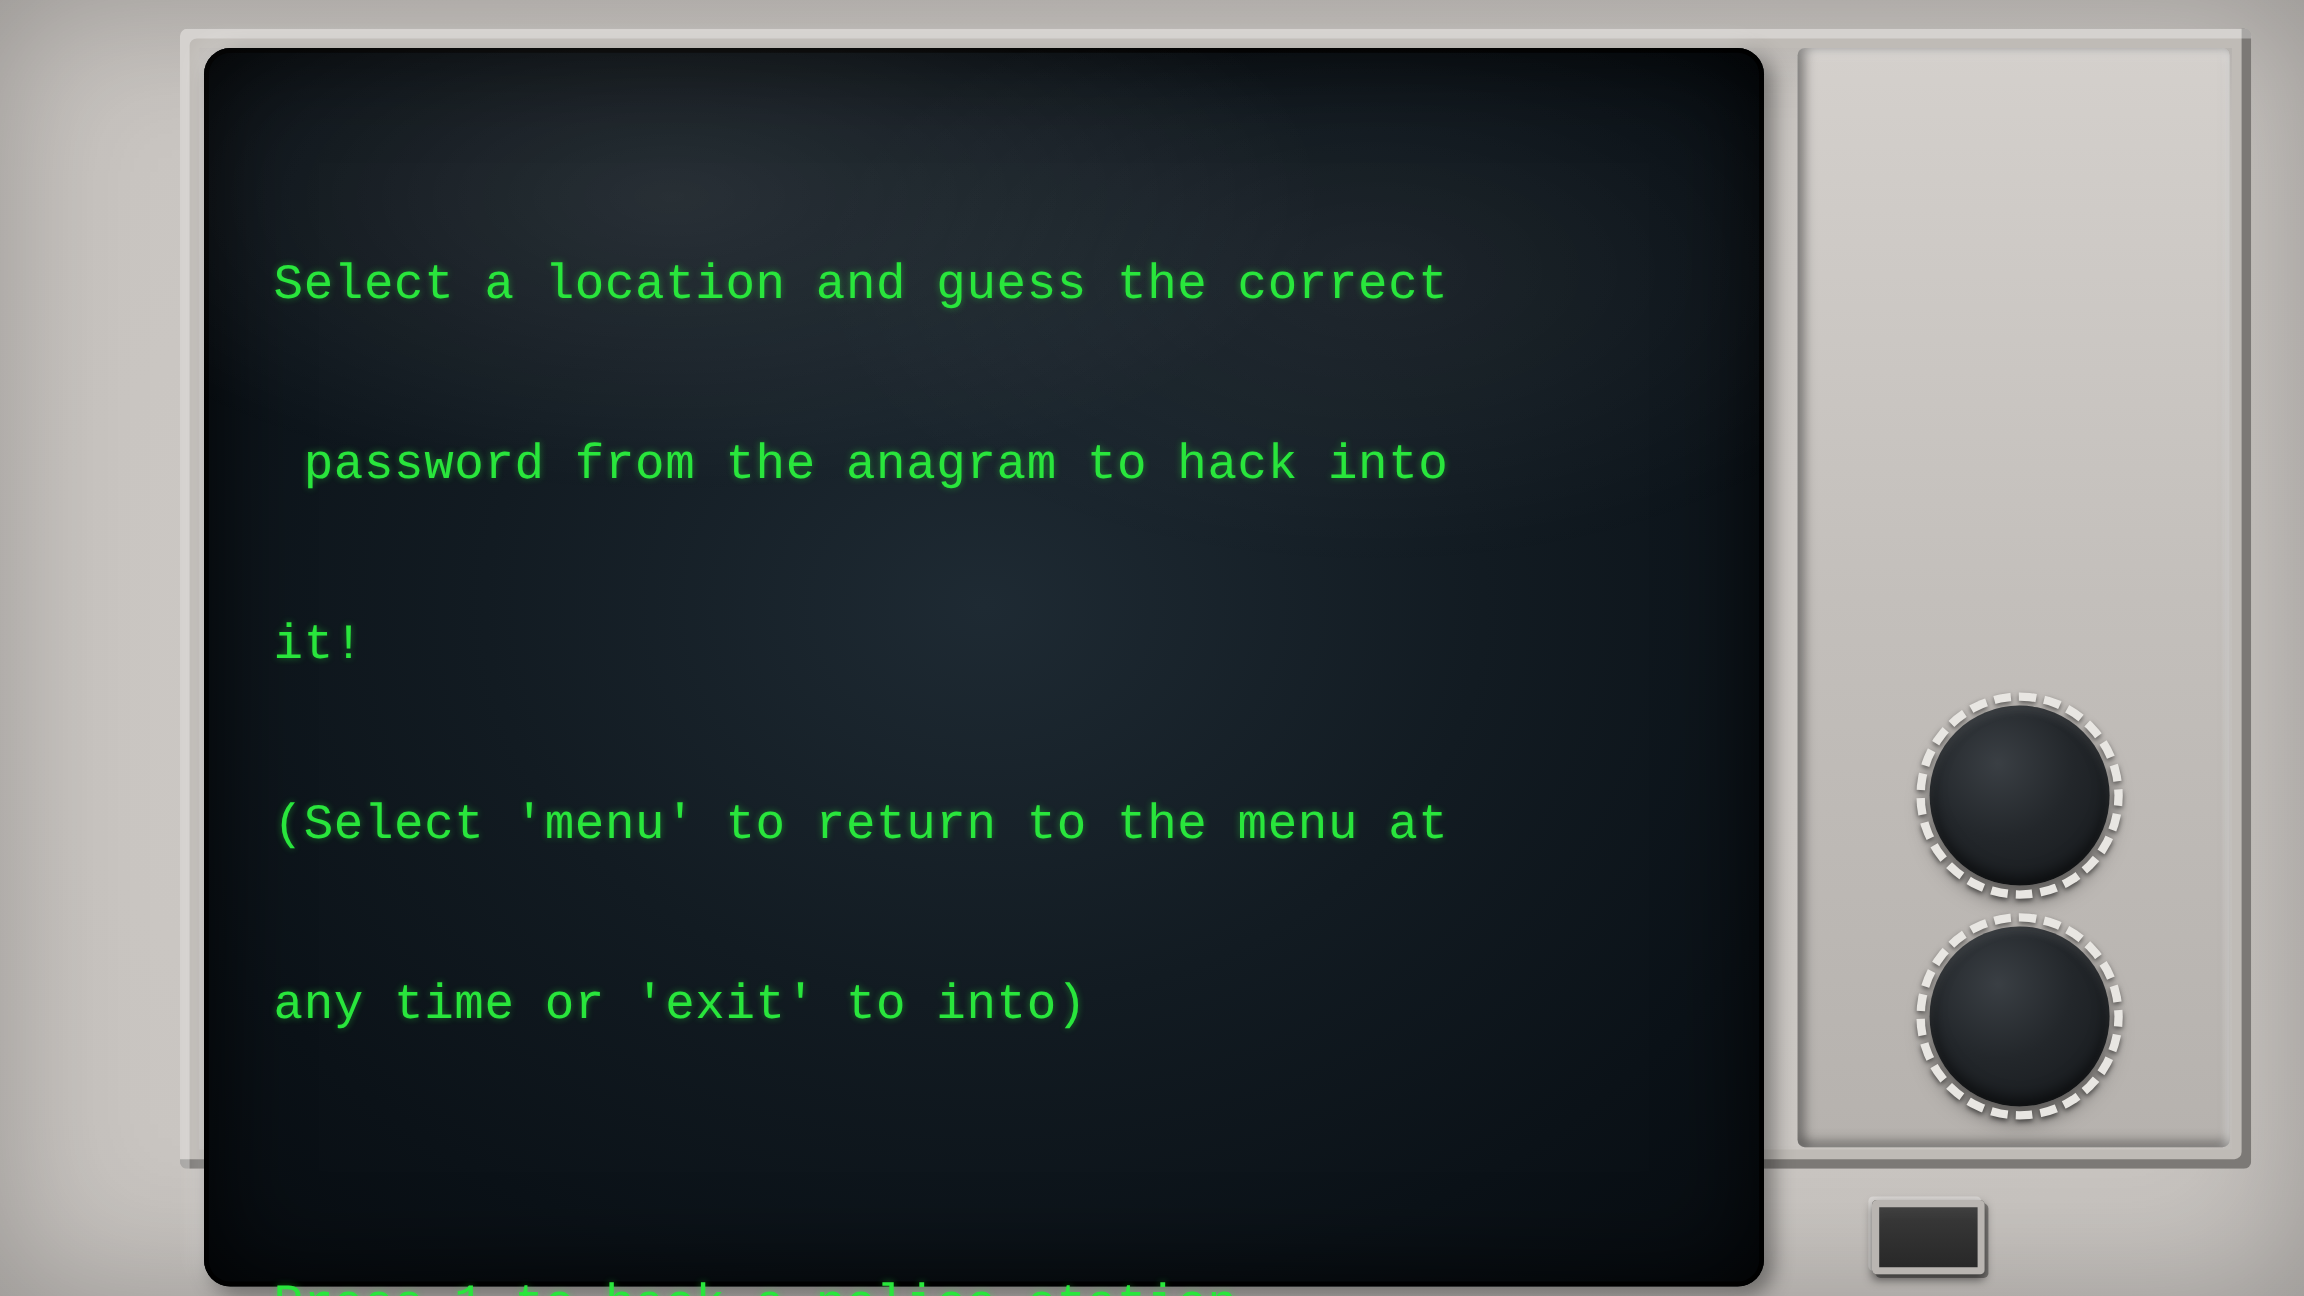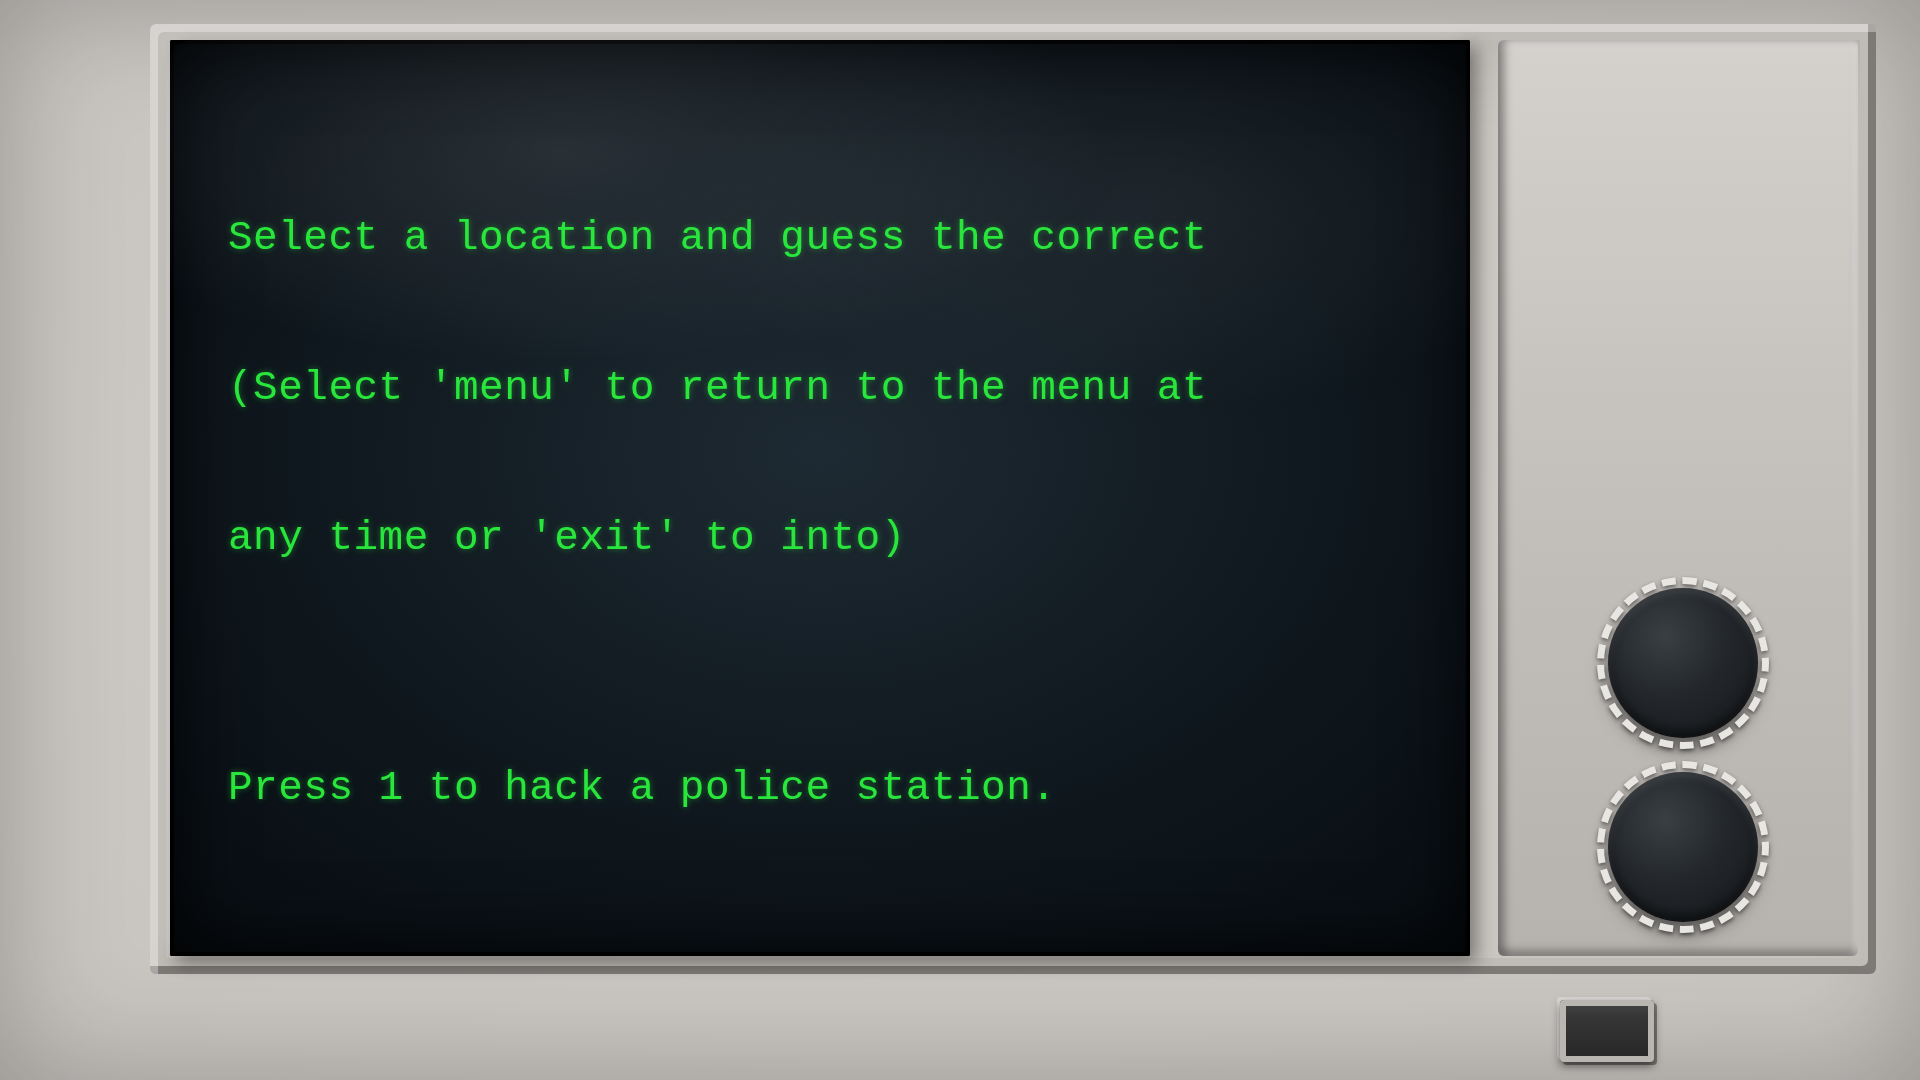--- a/index.html
+++ b/index.html
@@ -38,25 +38,25 @@
       inset -8px -8px 0 rgba(0,0,0,.35),
       inset 0 0 0 16px #bfbbb6;
   }
 
   
   .screen{
     position:absolute;
     left:170px;
     top:40px;
     width:1300px;
-    height:916px;
+    height:1032px;
     background:
       radial-gradient(ellipse 80% 80% at 50% 45%,
                       #1e2a33 0%, #121b22 40%, #0b1218 70%, #060a0e 100%);
-    border-radius:2px;
+    border-radius:22px;
     box-shadow:
       inset 0 0 80px rgba(0,0,0,.9),
       inset 0 0 0 4px rgba(0,0,0,.9),
       -6px -6px 18px rgba(255,255,255,.25),
       6px 6px 18px rgba(0,0,0,.45);
   }
   
   .screen::before{
     content:"";
     position:absolute;
@@ -144,20 +144,22 @@
 </head>
 <body>
 
 <div class="monitor">
 
   <div class="frame"></div>
 
   <div class="screen">
     <div class="terminal">
       <span>Select a location and guess the correct</span>
+      <span> password from the anagram to hack into</span>
+      <span>it!</span>
       <span>(Select 'menu' to return to the menu at</span>
       <span>any time or 'exit' to into)</span>
       <span></span>
       <span>Press 1 to hack a police station.</span>
       
       
       <span></span>
       
     </div>
   </div>

